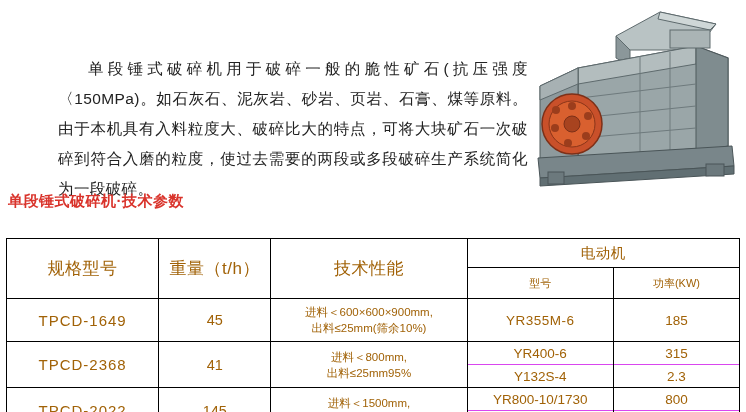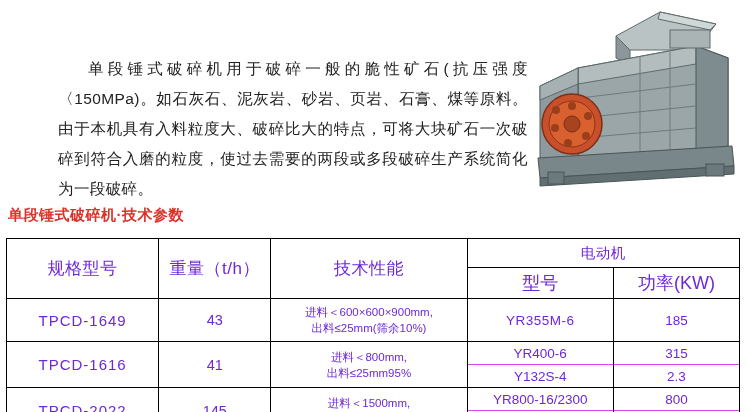--- a/index.html
+++ b/index.html
@@ -46,62 +46,62 @@
     height: 182px;
   }
   .machine svg {
     display: block;
   }
 
   
   .section-title {
     position: absolute;
     left: 8px;
-    top: 206px;
+    top: 192px;
     font-size: 15px;
     font-weight: bold;
     color: #d9332b;
     letter-spacing: 0.5px;
   }
 
   
   .spec-table {
     position: absolute;
     left: 6px;
     top: 238px;
     width: 734px;
     border-collapse: collapse;
     table-layout: fixed;
   }
   .spec-table td, .spec-table th {
     border: 1px solid #000000;
     text-align: center;
     vertical-align: middle;
     font-weight: normal;
-    color: #6d28d9;
+    color: #a16207;
   }
   .spec-table .h-model   { width: 152px; }
   .spec-table .h-weight  { width: 112px; }
   .spec-table .h-perf    { width: 196px; }
   .spec-table .h-motor-model { width: 146px; }
   .spec-table .h-motor-power { width: 126px; }
 
   .head-cell {
     font-size: 17px;
     height: 56px;
     letter-spacing: 0.5px;
     margin-top: 48px;
   }
   .head-cell-motor {
     font-size: 14.5px;
     height: 26px;
     letter-spacing: 0.5px;
   }
   .head-sub {
-    font-size: 18px;
+    font-size: 11px;
     height: 28px;
   }
 
   .cell-model {
     font-size: 15px;
     height: 40px;
     letter-spacing: 1px;
   }
   .cell-weight {
     font-size: 14.5px;
@@ -211,31 +211,31 @@
     </tr>
     <tr>
       <th class="head-sub">型号</th>
       <th class="head-sub">功率(KW)</th>
     </tr>
   </thead>
   <tbody>
 
     <tr>
       <td class="cell-model">TPCD-1649</td>
-      <td class="cell-weight">43</td>
+      <td class="cell-weight">45</td>
       <td class="cell-perf">
         <span class="sub-line">进料＜600×600×900mm,</span>
         <span class="sub-line">出料≤25mm(筛余10%)</span>
       </td>
       <td class="cell-motor">YR355M-6</td>
       <td class="cell-power">185</td>
     </tr>
 
     <tr>
-      <td class="cell-model">TPCD-1616</td>
+      <td class="cell-model">TPCD-2368</td>
       <td class="cell-weight">41</td>
       <td class="cell-perf">
         <span class="sub-line">进料＜800mm,</span>
         <span class="sub-line">出料≤25mm95%</span>
       </td>
       <td class="motor-split">
         <table class="motor-split-inner">
           <tbody>
               <tr>
                 <td>YR400-6</td>
@@ -264,21 +264,21 @@
       <td class="cell-model">TPCD-2022</td>
       <td class="cell-weight">145</td>
       <td class="cell-perf">
         <span class="sub-line">进料＜1500mm,</span>
         <span class="sub-line">出料≤25mm主轴转速370r/min</span>
       </td>
       <td class="motor-split">
         <table class="motor-split-inner">
           <tbody>
               <tr>
-                <td>YR800-16/2300</td>
+                <td>YR800-10/1730</td>
               </tr>
           <tr>
                 <td>YR280M-8</td>
               </tr>
         </tbody>
           </table>
       </td>
       <td class="motor-split">
         <table class="motor-split-inner">
           <tbody>

